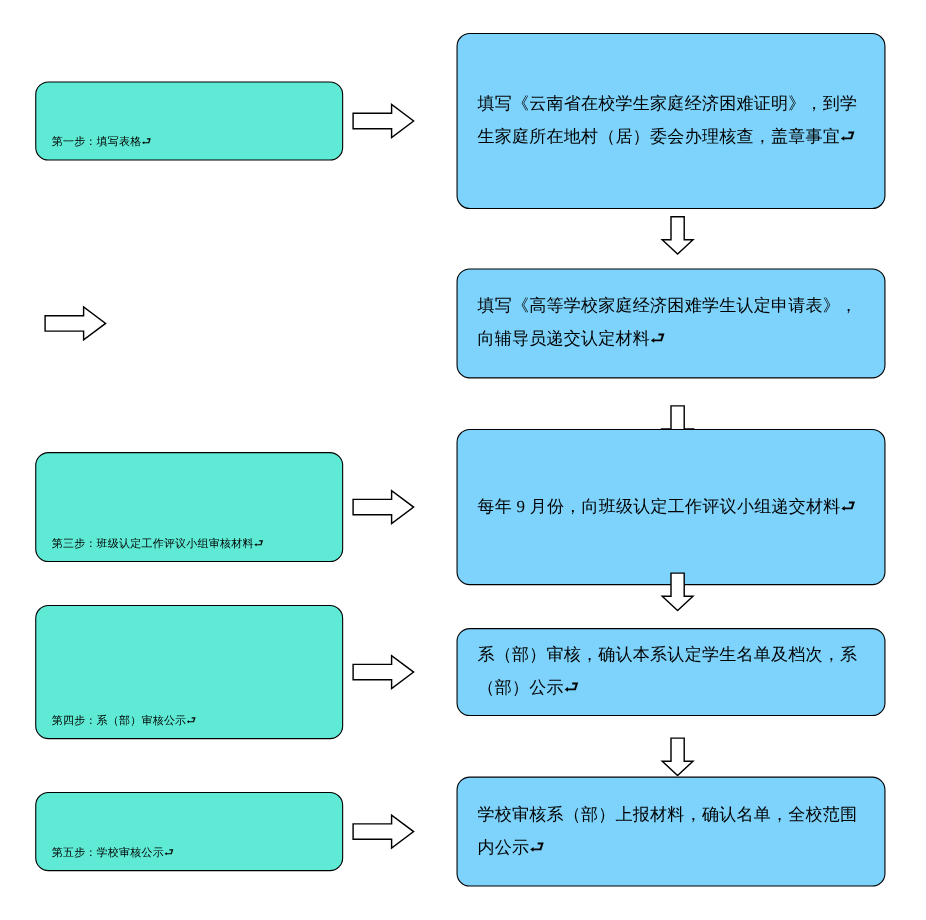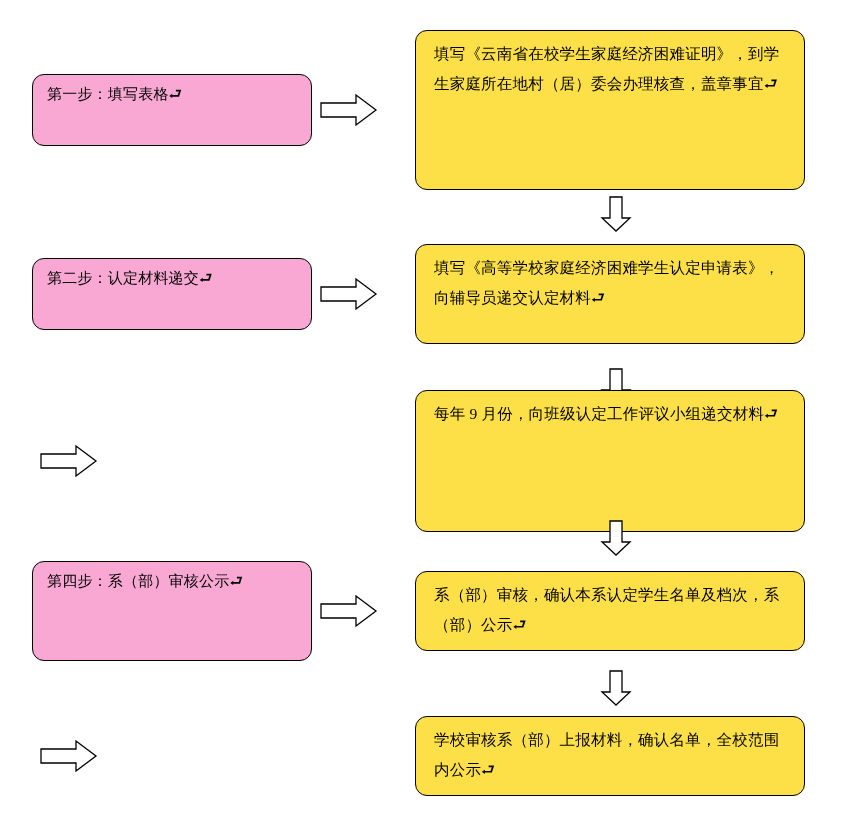--- a/index.html
+++ b/index.html
@@ -25,35 +25,35 @@
     left: 0;
     width: 842px;
     display: flex;
     flex-direction: row;
     align-items: center;
   }
   .step-box {
     box-sizing: border-box;
     border: 1.3px solid #000000;
     border-radius: 12px;
-    background: #f9a8d4;
-    display: flex;
-    align-items: flex-start;
+    background: #5eead4;
+    display: flex;
+    align-items: flex-end;
     padding: 6px 14px;
-    font-size: 15px;
+    font-size: 10px;
     line-height: 1.85;
     letter-spacing: 0.2px;
   }
   .detail-box {
     box-sizing: border-box;
     border: 1.3px solid #000000;
     border-radius: 12px;
-    background: #fde047;
-    display: flex;
-    align-items: flex-start;
+    background: #7dd3fc;
+    display: flex;
+    align-items: center;
     padding: 8px 18px;
     font-size: 15.5px;
     line-height: 1.95;
     letter-spacing: 0.2px;
   }
   .arrow-right {
     width: 74px;
     display: flex;
     align-items: center;
     justify-content: center;
@@ -74,28 +74,28 @@
   .r4 { top: 556px; height: 110px; }
   .r5 { top: 706px; height: 100px; }
 
   .left-col { width: 415px; display: flex; align-items: center; }
   .left-pad { width: 32px; flex: 0 0 32px; }
   .right-col { flex: 1; display: flex; align-items: center; }
 
   .sb1 { width: 280px; height: 72px; }
   .sb2 { width: 280px; height: 72px; }
   .sb3 { width: 280px; height: 100px; }
-  .sb4 { width: 280px; height: 100px; }
+  .sb4 { width: 280px; height: 122px; }
   .sb5 { width: 280px; height: 72px; }
 
   .db1 { width: 390px; height: 160px; }
   .db2 { width: 390px; height: 100px; }
   .db3 { width: 390px; height: 142px; }
   .db4 { width: 390px; height: 80px; }
-  .db5 { width: 390px; height: 80px; }
+  .db5 { width: 390px; height: 100px; }
 
   .ad1 { left: 598px; top: 196px; }
   .ad2 { left: 598px; top: 368px; }
   .ad3 { left: 598px; top: 520px; }
   .ad4 { left: 598px; top: 670px; }
 </style>
 </head>
 <body>
 
 <div id="flow">
@@ -121,23 +121,20 @@
 
   <div class="arrow-down ad1">
     <svg width="34" height="36" viewBox="0 0 34 36">
       <polygon points="11,1 23,1 23,22 31,22 17,35 3,22 11,22" fill="#ffffff" stroke="#000000" stroke-width="1.3" stroke-linejoin="miter"></polygon>
     </svg>
   </div>
 
   <div class="row r2">
     <div class="left-col">
       <div class="left-pad"></div>
-      <div class="step-box sb2">
-        <span>第二步：认定材料递交⮐</span>
-      </div>
       <div class="arrow-right">
         <svg width="58" height="34" viewBox="0 0 58 34">
           <polygon points="1,10 36,10 36,2 56,17 36,32 36,24 1,24" fill="#ffffff" stroke="#000000" stroke-width="1.3" stroke-linejoin="miter"></polygon>
         </svg>
       </div>
     </div>
     <div class="right-col">
       <div class="detail-box db2">
         <span>填写《高等学校家庭经济困难学生认定申请表》，向辅导员递交认定材料⮐</span>
       </div>
@@ -146,20 +143,23 @@
 
   <div class="arrow-down ad2">
     <svg width="34" height="36" viewBox="0 0 34 36">
       <polygon points="11,1 23,1 23,22 31,22 17,35 3,22 11,22" fill="#ffffff" stroke="#000000" stroke-width="1.3" stroke-linejoin="miter"></polygon>
     </svg>
   </div>
 
   <div class="row r3">
     <div class="left-col">
       <div class="left-pad"></div>
+      <div class="step-box sb3">
+        <span>第三步：班级认定工作评议小组审核材料⮐</span>
+      </div>
       <div class="arrow-right">
         <svg width="58" height="34" viewBox="0 0 58 34">
           <polygon points="1,10 36,10 36,2 56,17 36,32 36,24 1,24" fill="#ffffff" stroke="#000000" stroke-width="1.3" stroke-linejoin="miter"></polygon>
         </svg>
       </div>
     </div>
     <div class="right-col">
       <div class="detail-box db3">
         <span>每年 9 月份，向班级认定工作评议小组递交材料⮐</span>
       </div>
@@ -193,20 +193,23 @@
 
   <div class="arrow-down ad4">
     <svg width="34" height="36" viewBox="0 0 34 36">
       <polygon points="11,1 23,1 23,22 31,22 17,35 3,22 11,22" fill="#ffffff" stroke="#000000" stroke-width="1.3" stroke-linejoin="miter"></polygon>
     </svg>
   </div>
 
   <div class="row r5">
     <div class="left-col">
       <div class="left-pad"></div>
+      <div class="step-box sb5">
+        <span>第五步：学校审核公示⮐</span>
+      </div>
       <div class="arrow-right">
         <svg width="58" height="34" viewBox="0 0 58 34">
           <polygon points="1,10 36,10 36,2 56,17 36,32 36,24 1,24" fill="#ffffff" stroke="#000000" stroke-width="1.3" stroke-linejoin="miter"></polygon>
         </svg>
       </div>
     </div>
     <div class="right-col">
       <div class="detail-box db5">
         <span>学校审核系（部）上报材料，确认名单，全校范围内公示⮐</span>
       </div>

